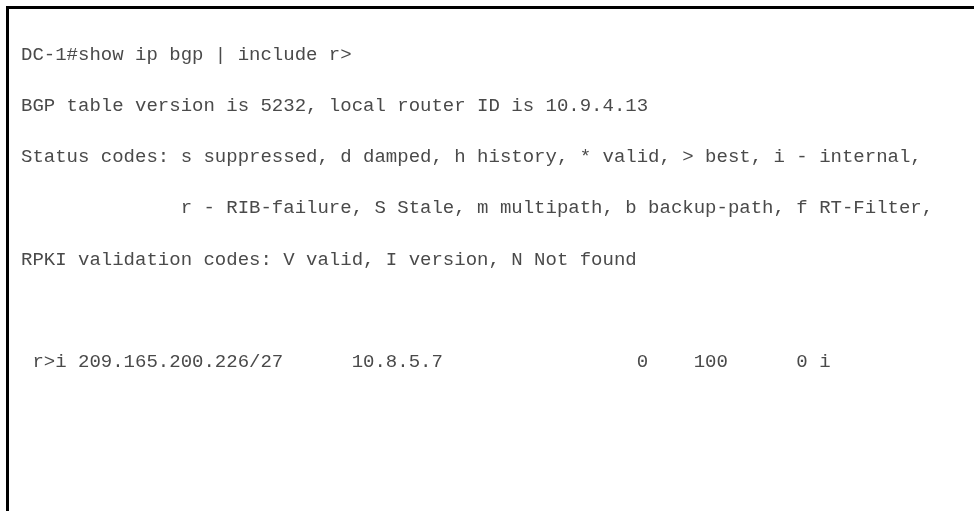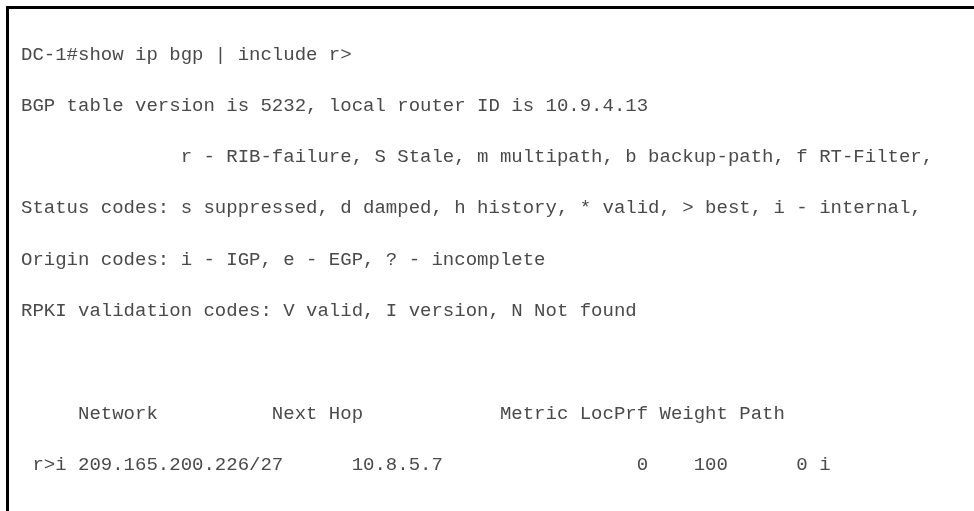--- a/index.html
+++ b/index.html
@@ -30,26 +30,24 @@
       display: block;
       height: 1.35em;
     }
   </style>
 </head>
 <body>
 
 <div class="terminal">
 <span class="line"><span>DC-1</span><span>#</span><span>show ip bgp | include r&gt;</span></span>
 <span class="line">BGP table version is 5232, local router ID is 10.9.4.13</span>
+<span class="line">Status codes: s suppressed, d damped, h history, * valid, &gt; best, i - internal,</span>
 <span class="line">              r - RIB-failure, S Stale, m multipath, b backup-path, f RT-Filter,</span>
-<span class="line">Status codes: s suppressed, d damped, h history, * valid, &gt; best, i - internal,</span>
-<span class="line">Origin codes: i - IGP, e - EGP, ? - incomplete</span>
 <span class="line">RPKI validation codes: V valid, I version, N Not found</span>
 <span class="blank"></span>
-<span class="line">     Network          Next Hop            Metric LocPrf Weight Path</span>
 <span class="line"> r&gt;i 209.165.200.226/27      10.8.5.7                 0    100      0 i</span>
 
 
 
 
 
 
 
 
 

